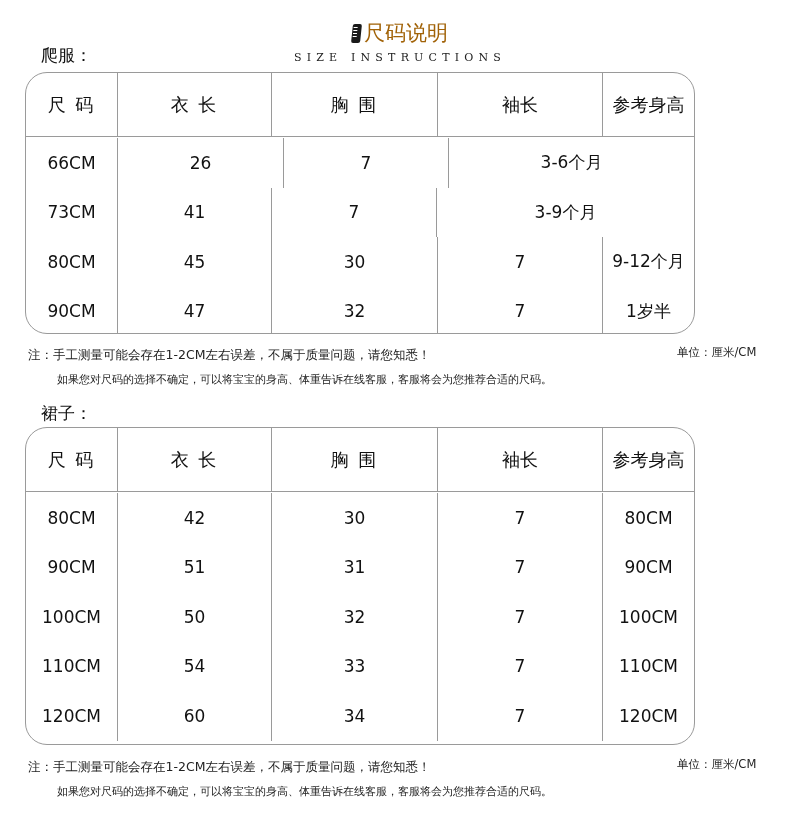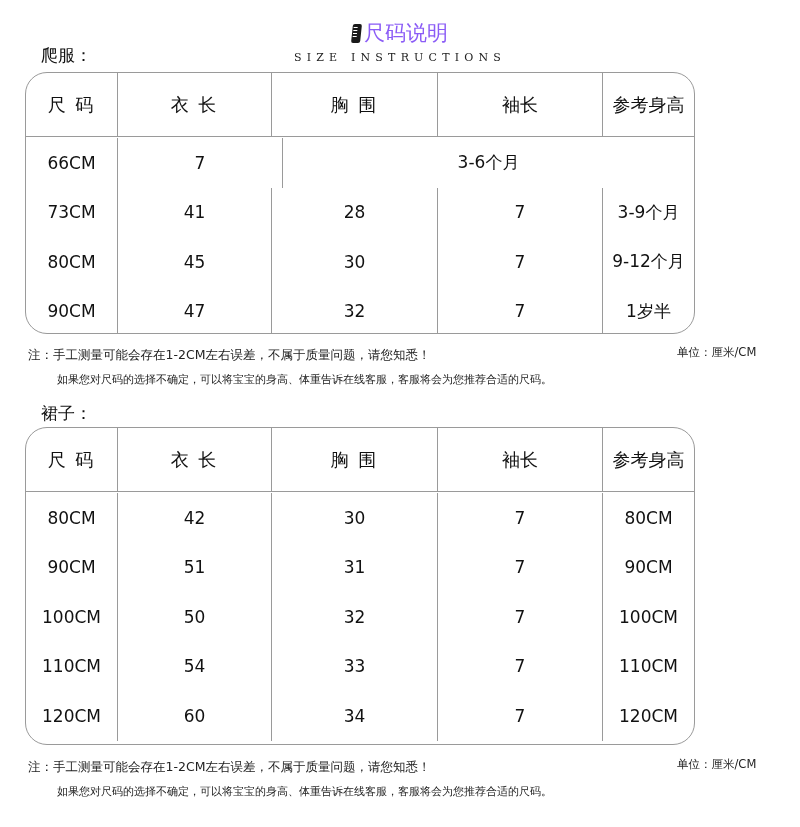--- a/index.html
+++ b/index.html
@@ -1,20 +1,20 @@
 <!DOCTYPE html>
 <html><head>
   <meta charset="utf-8">
   <style>
     * { box-sizing: border-box; margin: 0; padding: 0; }
     html, body { width: 800px; height: 827px; background: #ffffff; overflow: hidden; }
     body { position: relative; font-family: "DejaVu Sans", "Liberation Sans", sans-serif; color: #111; }
 
     .title-wrap { position: absolute; left: 0; top: 20px; width: 800px; text-align: center; }
-    .title { display: inline-flex; align-items: center; gap: 3px; font-size: 21px; color: #8b5cf6; height: 26px; }
+    .title { display: inline-flex; align-items: center; gap: 3px; font-size: 21px; color: #a16207; height: 26px; }
     .title-icon { display: inline-block; width: 9px; height: 19px; background: #1a1a1a; border-radius: 2px; position: relative; transform: skewX(-6deg); }
     .title-icon::before { content: ""; position: absolute; left: 1px; top: 3px; width: 4px; height: 12px;
       background: repeating-linear-gradient(to bottom, #fff 0 1px, transparent 1px 3px); }
     .subtitle { position: absolute; left: 0; top: 51px; width: 800px; text-align: center;
       font-family: "DejaVu Serif", "Liberation Serif", serif; font-size: 11px; letter-spacing: 5.2px; color: #222; padding-left: 0; }
 
     .section-label { position: absolute; left: 41px; font-size: 17px; color: #111; }
 
     .size-table { position: absolute; left: 25px; width: 670px; border: 1.5px solid #9a9a9a; border-radius: 22px; overflow: hidden; }
     .row { display: flex; width: 100%; }
@@ -49,27 +49,27 @@
   <div class="row header">
     <div class="cell c0">尺 码</div>
     <div class="cell c1">衣 长</div>
     <div class="cell c2">胸 围</div>
     <div class="cell c3 tight">袖长</div>
     <div class="cell c4 tight">参考身高</div>
   </div>
   <div class="body-rows">
     <div class="row data">
       <div class="cell c0">66CM</div>
+      <div class="cell c2">26</div>
       <div class="cell c3">7</div>
       <div class="cell c4">3-6个月</div>
     </div>
     <div class="row data">
       <div class="cell c0">73CM</div>
       <div class="cell c1">41</div>
-      <div class="cell c2">28</div>
       <div class="cell c3">7</div>
       <div class="cell c4">3-9个月</div>
     </div>
     <div class="row data">
       <div class="cell c0">80CM</div>
       <div class="cell c1">45</div>
       <div class="cell c2">30</div>
       <div class="cell c3">7</div>
       <div class="cell c4">9-12个月</div>
     </div>

